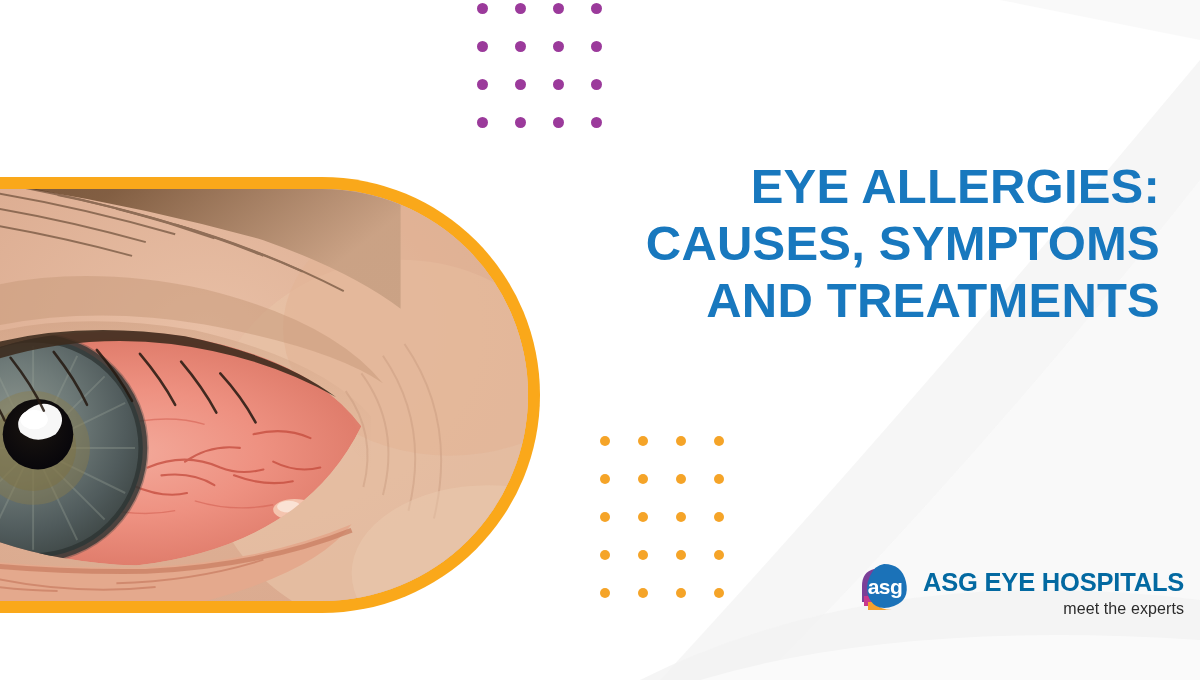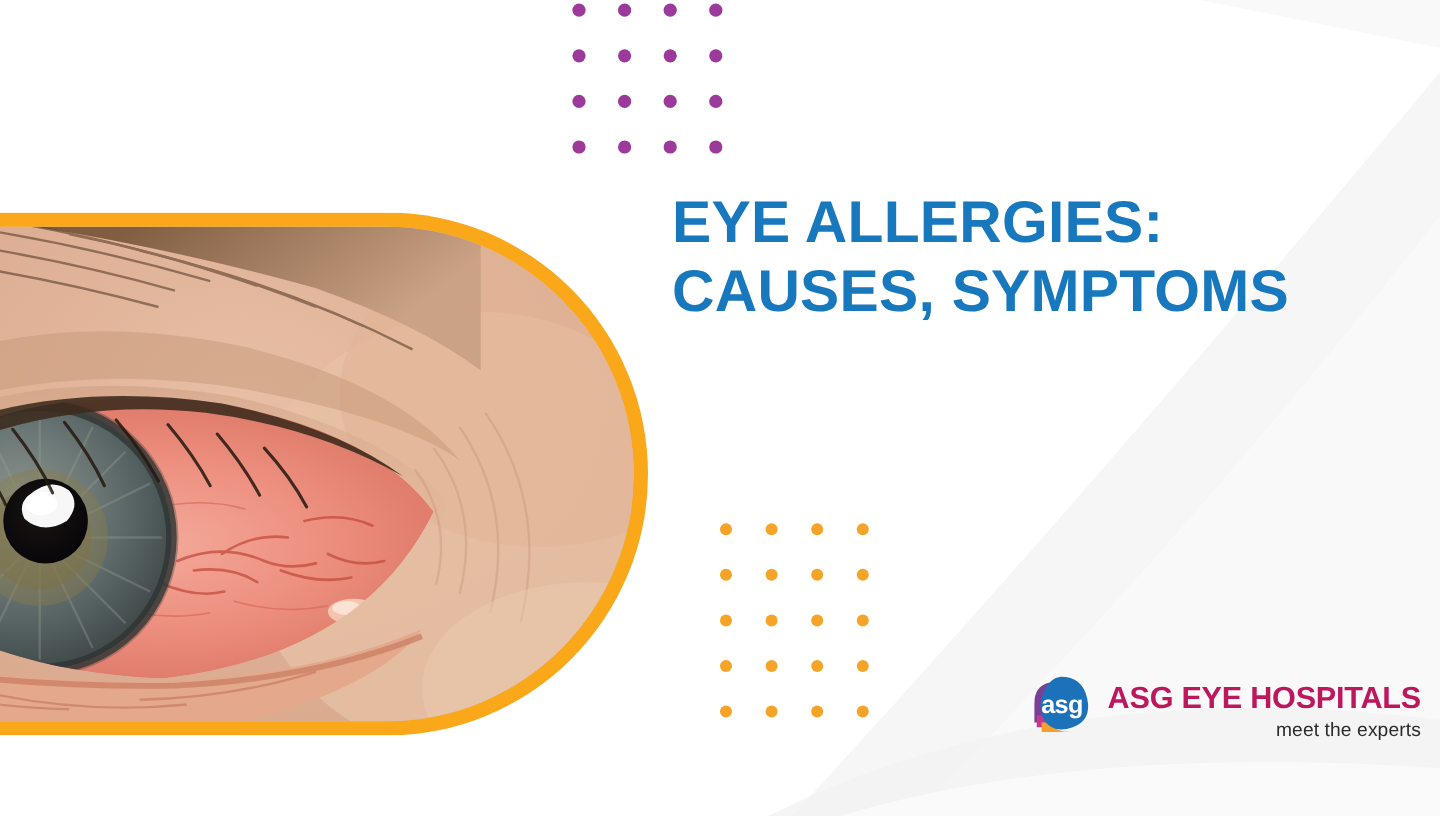--- a/index.html
+++ b/index.html
@@ -60,42 +60,42 @@
     position:absolute; inset:0;
     overflow:hidden;
   }
   .eye-photo svg{ width:100%; height:100%; display:block; }
 
   
   .headline{
     position:absolute;
     left:560px; top:158px;
     width:600px;
-    text-align:left;
+    text-align:right;
     color:#1878BE;
     font-size:49px;
     font-weight:bold;
     line-height:1.16;
     letter-spacing:0.2px;
     text-transform:uppercase;
   }
   .headline .line{ display:block; white-space:nowrap; }
 
   
   .logo-lockup{
     position:absolute;
     left:852px; top:556px;
     display:flex; align-items:flex-end;
     gap:9px;
   }
   .logo-mark{ width:62px; height:62px; flex:0 0 auto; }
   .logo-mark svg{ width:100%; height:100%; display:block; }
   .logo-text{ display:flex; flex-direction:column; align-items:flex-end; }
   .logo-name{
-    font-size:25.5px; font-weight:bold; color:#be185d;
+    font-size:25.5px; font-weight:bold; color:#0369a1;
     letter-spacing:-0.2px; line-height:1.05; white-space:nowrap;
   }
   .logo-tagline{
     font-size:16px; color:#2B2B2B; letter-spacing:0.1px;
     line-height:1.2; margin-top:3px; white-space:nowrap;
   }
 </style>
 </head>
 <body>
 
@@ -297,20 +297,21 @@
           <path d="M414,214 Q446,258 432,312"></path>
         </g>
         <ellipse cx="560" cy="400" rx="140" ry="90" fill="#EBCBB2" opacity="0.45"></ellipse>
       </svg>
     </div>
   </div>
 
   <h1 class="headline">
     <span class="line">EYE ALLERGIES:</span>
     <span class="line">CAUSES, SYMPTOMS</span>
+    <span class="line">AND TREATMENTS</span>
   </h1>
 
   <div class="logo-lockup">
     <div class="logo-mark">
       <svg viewBox="0 0 62 62" aria-hidden="true">
 
         <path d="M10,30 Q10,16 22,13 L30,13 Q18,18 18,30 L18,46 L10,46 Z" fill="#7B3F98"></path>
 
         <path d="M12,40 L12,50 L30,50 Q20,48 16,40 Z" fill="#C9388C"></path>
 

